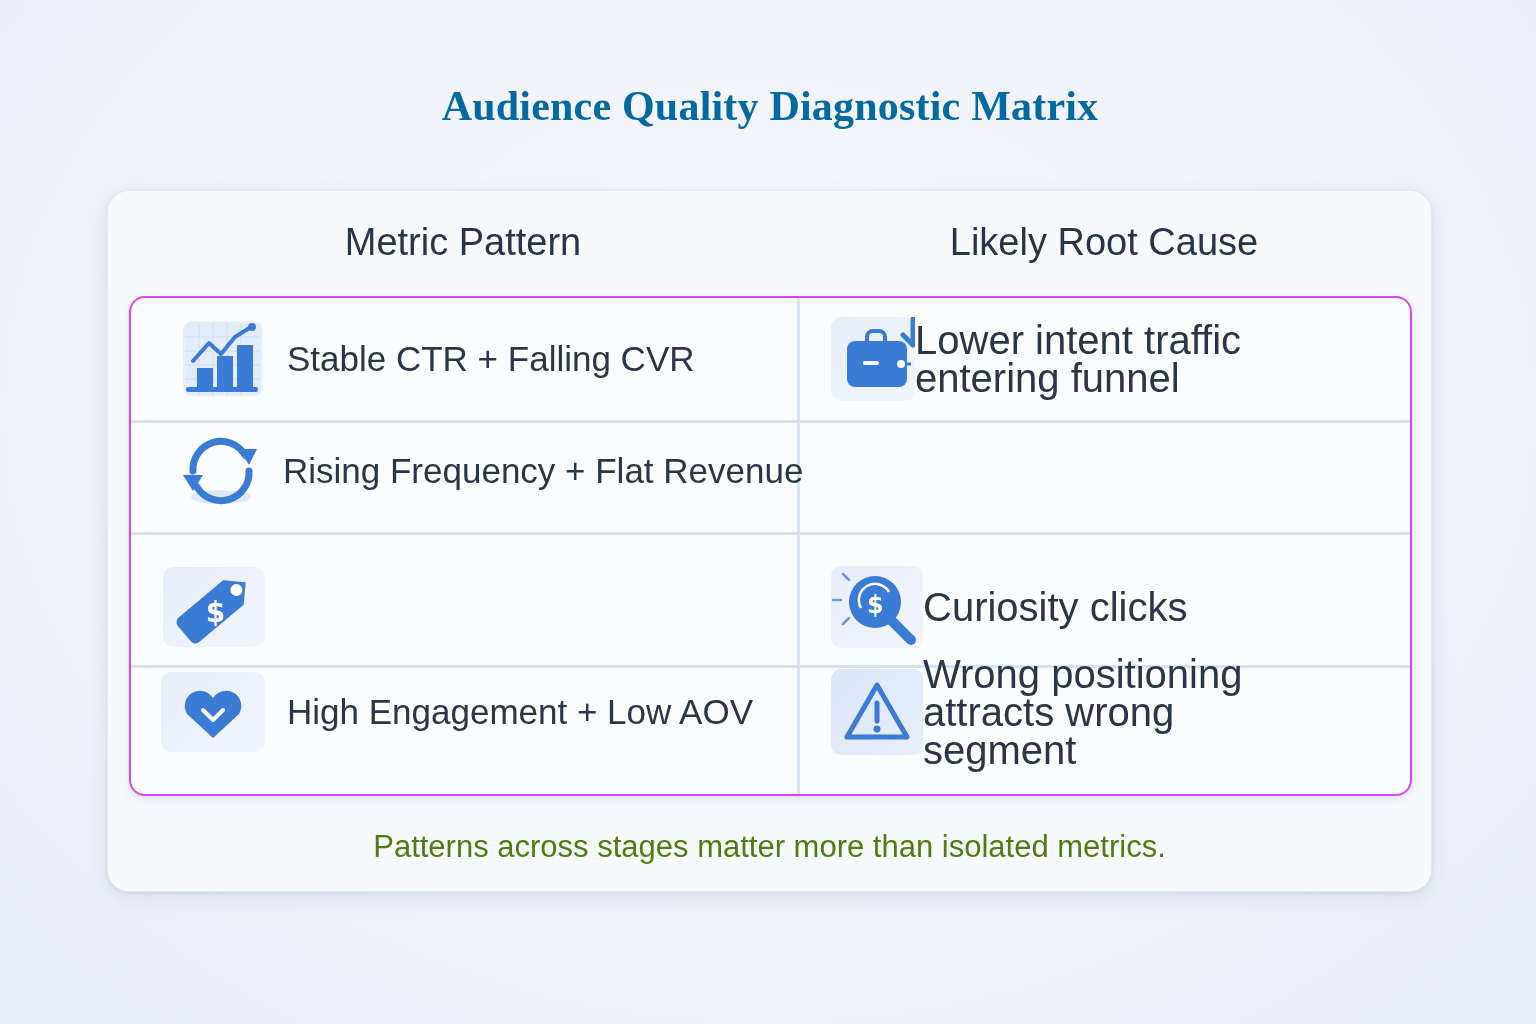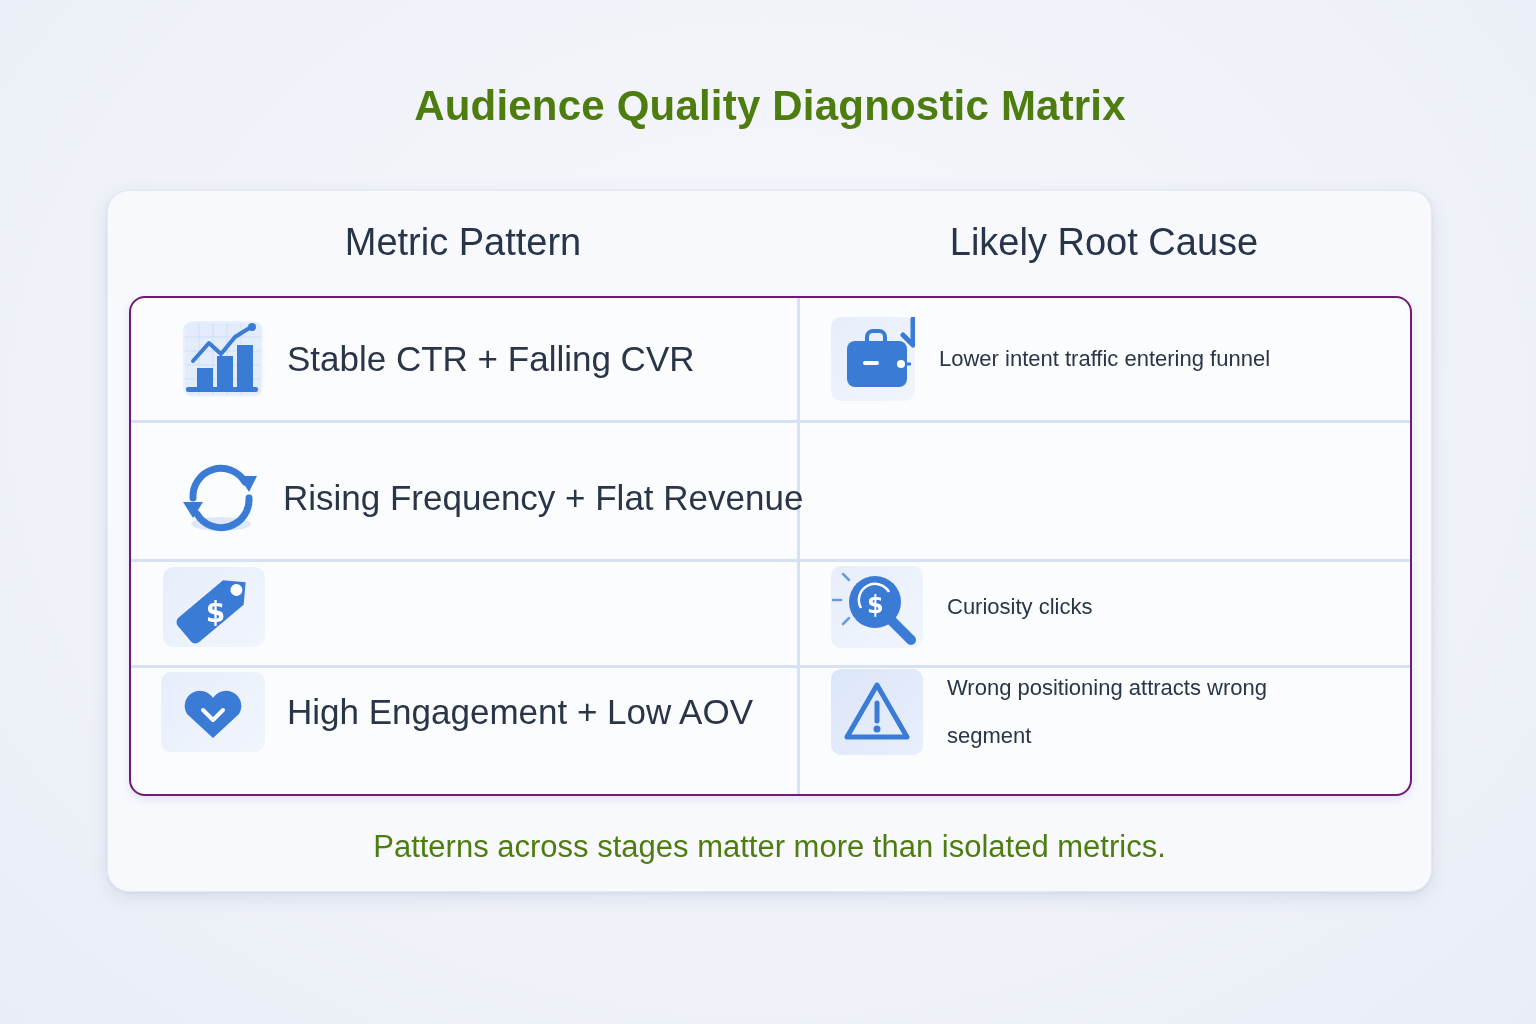--- a/index.html
+++ b/index.html
@@ -5,53 +5,54 @@
   html, body { margin:0; padding:0; }
   body {
     width:1536px; height:1024px; overflow:hidden;
     background: radial-gradient(ellipse at 50% 40%, #f7f8fc 0%, #eef1f8 70%, #e9edf6 100%);
     font-family: "Liberation Sans", "DejaVu Sans", sans-serif;
     color:#253143;
     position:relative;
   }
   .title {
     position:absolute; left:4px; right:0; top:82px;
-    text-align:center; font-size:42px; font-weight:bold; color:#4d7c0f;
+    text-align:center; font-size:42px; font-weight:bold; color:#0369a1;
     letter-spacing:0.2px;
+    font-family:Liberation Serif, serif;
   }
   .card {
     position:absolute; left:107px; top:190px; width:1323px; height:700px;
     background:#f8f9fd; border:1px solid #e4e9f3; border-radius:22px;
     box-shadow: 0 6px 18px rgba(120,140,180,0.18), 0 1px 3px rgba(120,140,180,0.15);
   }
   .col-head {
     position:absolute; top:30px; font-size:38px; color:#27344a; text-align:center;
   }
   .col-head.left { left:22px; width:666px; }
   .col-head.right { left:690px; width:612px; }
   .table {
     position:absolute; left:21px; top:105px; width:1279px; height:496px;
-    background:#fbfcfe; border:2px solid #701a75; border-radius:16px;
+    background:#fbfcfe; border:2px solid #d946ef; border-radius:16px;
     box-shadow: 0 3px 8px rgba(110,135,185,0.18);
     overflow:hidden;
   }
   .row { position:absolute; left:0; width:100%; border-bottom:3px solid #d6e1f1; }
   .row:last-child { border-bottom:none; }
   .vdiv { position:absolute; left:666px; top:0; bottom:0; width:3px; background:#d6e1f1; }
   .cell { position:absolute; top:0; bottom:0; display:flex; align-items:center; }
   .cell.left { left:28px; width:636px; }
   .cell.right { left:700px; width:570px; }
   .icon-box {
     width:92px; height:82px; border-radius:10px; flex:0 0 auto;
     background:linear-gradient(135deg,#e7eefb,#f1f5fc);
     display:flex; align-items:center; justify-content:center; position:relative;
   }
   .icon-box.plain { background:transparent; }
   .metric-text { margin-left:32px; font-size:35px; color:#2a3547; white-space:nowrap; }
-  .cause-text { margin-left:24px; font-size:22px; color:#2a3547; line-height:48px; }
+  .cause-text { font-size:40px; color:#2a3547; line-height:38px; }
   .footer {
     position:absolute; left:0; right:0; top:638px; text-align:center;
     font-size:31px; color:#4d7c0f;
   }
 </style>
 </head>
 <body>
 
 <div class="title">Audience Quality Diagnostic Matrix</div>
 
@@ -96,21 +97,21 @@
             <circle cx="70" cy="47" r="4" fill="#fff"></circle>
             <line x1="76" y1="47" x2="80" y2="47" stroke="#3a7bd5" stroke-width="3"></line>
             <line x1="82" y1="2" x2="82" y2="26" stroke="#3a7bd5" stroke-width="5" stroke-linecap="round" transform="translate(0,0)"></line>
             <polyline points="72,18 82,28 92,18" fill="none" stroke="#3a7bd5" stroke-width="5" stroke-linecap="round" stroke-linejoin="round" transform="translate(-0,0)"></polyline>
           </svg>
         </div>
         <span class="cause-text" style="max-width:420px;">Lower intent traffic entering funnel</span>
       </div>
     </div>
 
-    <div class="row" style="top:139px;height:122px;">
+    <div class="row" style="top:112px;height:122px;">
       <div class="cell left">
         <div class="icon-box plain" style="width:92px;height:80px;margin-left:16px;">
           <svg width="92" height="80" viewBox="0 0 92 80">
             <ellipse cx="46" cy="66" rx="30" ry="7" fill="#dfe8f7"></ellipse>
             <path d="M18 40 A28 28 0 0 1 70 24" fill="none" stroke="#3a7bd5" stroke-width="7" stroke-linecap="round"></path>
             <path d="M74 40 A28 28 0 0 1 22 56" fill="none" stroke="#3a7bd5" stroke-width="7" stroke-linecap="round"></path>
             <polygon points="64,18 82,18 74,34" fill="#3a7bd5"></polygon>
             <polygon points="8,44 28,44 18,60" fill="#3a7bd5"></polygon>
           </svg>
         </div>

